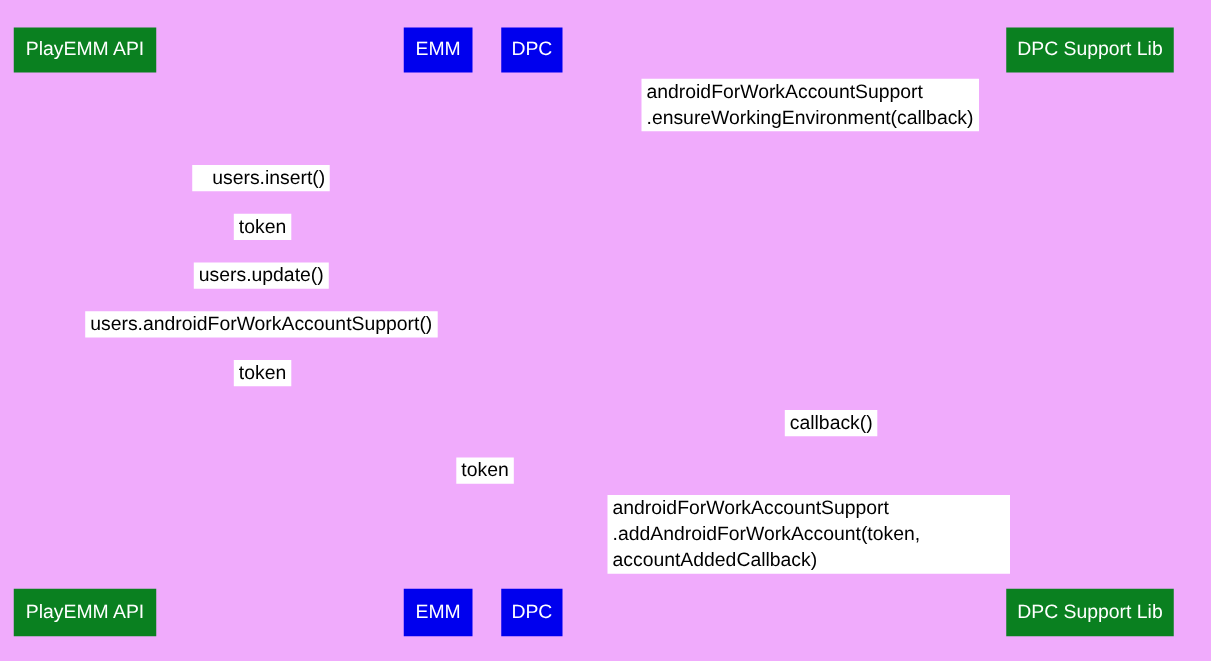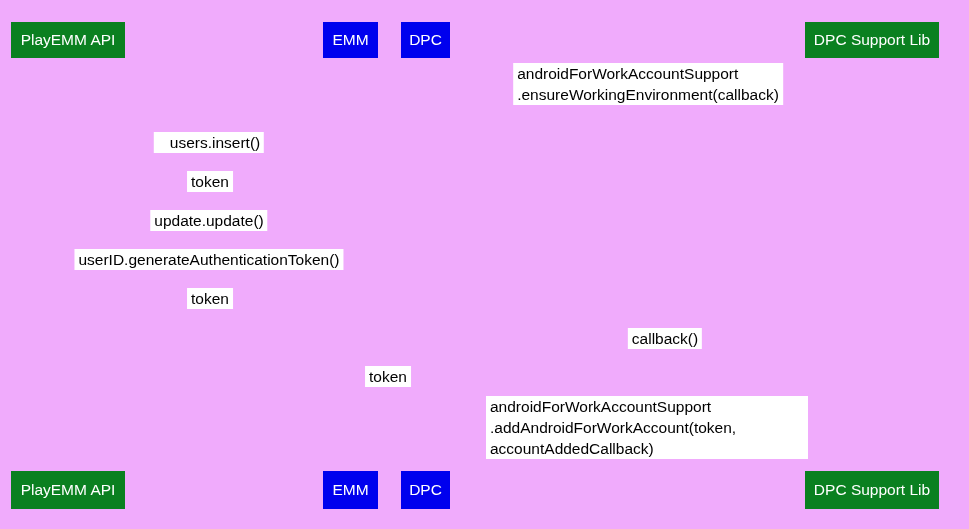--- a/index.html
+++ b/index.html
@@ -64,22 +64,22 @@
 
   <div class="actor a-playemm-t" style="background-color: rgb(10, 128, 32);">PlayEMM API</div>
   <div class="actor a-emm-t" style="background-color: rgb(0, 0, 238);">EMM</div>
   <div class="actor a-dpc-t" style="background-color: rgb(0, 0, 238);">DPC</div>
   <div class="actor a-dsl-t" style="background-color: rgb(10, 128, 32);">DPC Support Lib</div>
 
   <div class="msg m1">androidForWorkAccountSupport
 .ensureWorkingEnvironment(callback)</div>
   <div class="msg m2">users.insert()</div>
   <div class="msg m3">token</div>
-  <div class="msg m4">update.update()</div>
-  <div class="msg m5">userID.generateAuthenticationToken()</div>
+  <div class="msg m4">users.update()</div>
+  <div class="msg m5">users.androidForWorkAccountSupport()</div>
   <div class="msg m6">token</div>
   <div class="msg m7">callback()</div>
   <div class="msg m8">token</div>
   <div class="msg m9">androidForWorkAccountSupport
 .addAndroidForWorkAccount(token, accountAddedCallback)</div>
 
   <div class="actor a-playemm-b" style="background-color: rgb(10, 128, 32);">PlayEMM API</div>
   <div class="actor a-emm-b" style="background-color: rgb(0, 0, 238);">EMM</div>
   <div class="actor a-dpc-b" style="background-color: rgb(0, 0, 238);">DPC</div>
   <div class="actor a-dsl-b" style="background-color: rgb(10, 128, 32);">DPC Support Lib</div>

